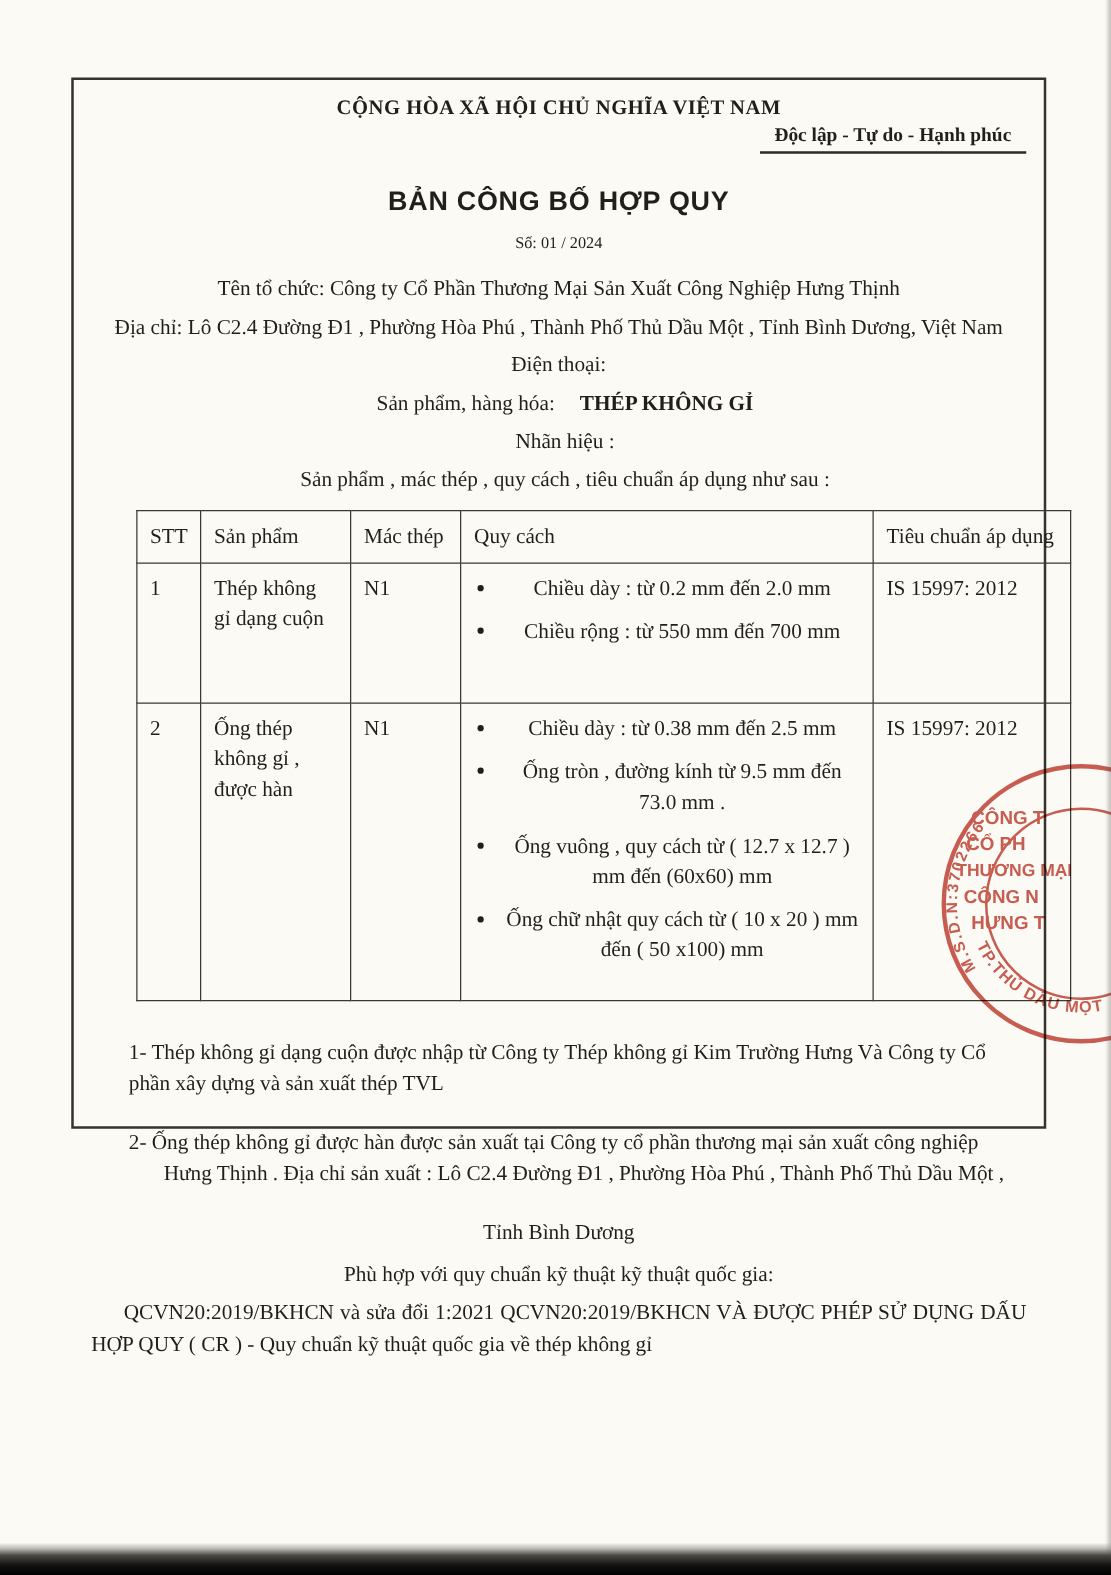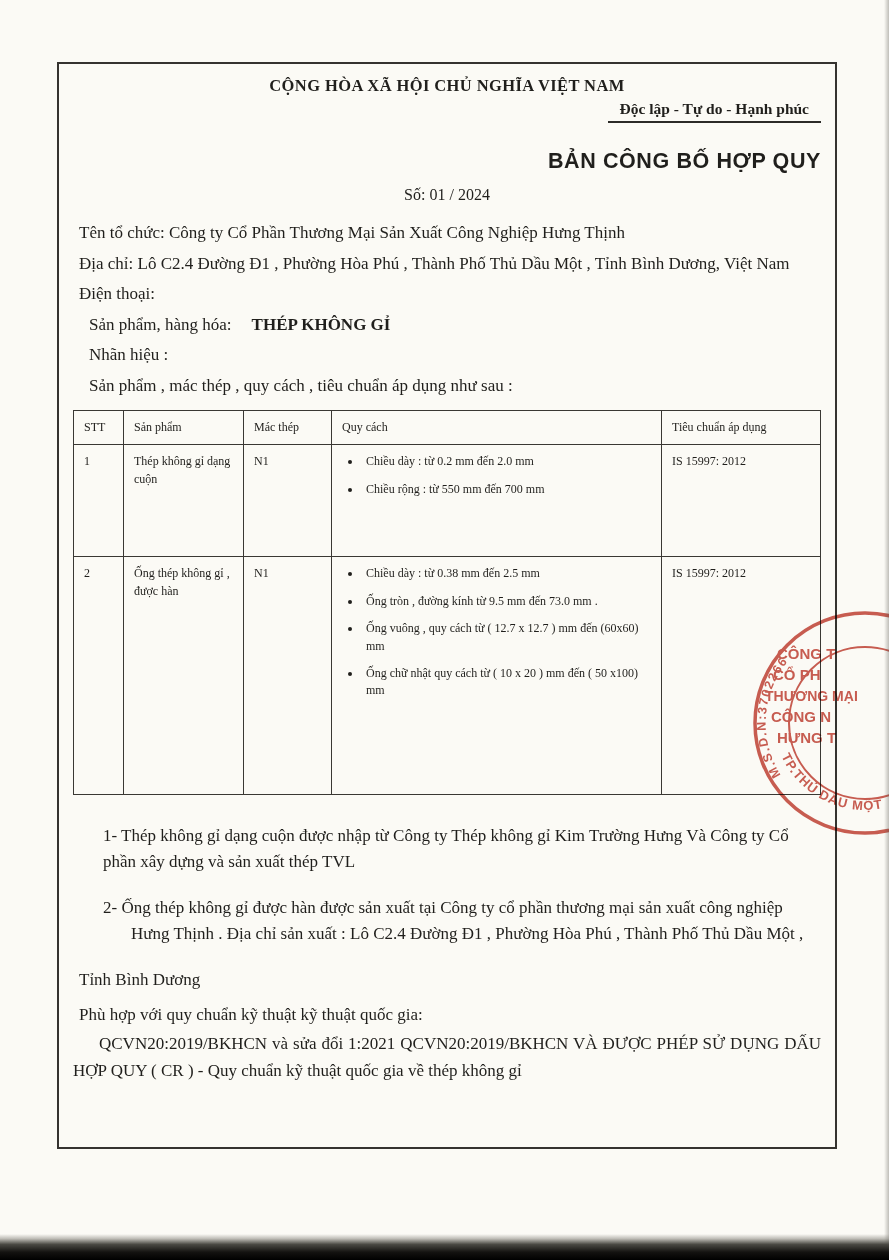--- a/index.html
+++ b/index.html
@@ -4,44 +4,44 @@
 <style>
   html,body{margin:0;padding:0;}
   body{
     width:889px;height:1260px;position:relative;overflow:hidden;
     background:#fbfaf5;
     font-family:"Liberation Serif","DejaVu Serif",serif;
     color:#201f1c;
   }
   .page{position:absolute;inset:0;}
   .frame{
-    position:absolute;left:57px;top:62px;width:780px;height:1087px;
+    position:absolute;left:57px;top:62px;width:780px;height:841px;
     border:2px solid #35332f;box-sizing:border-box;padding:12px 14px 0;
   }
   .nat{text-align:center;font-weight:bold;font-size:16.5px;letter-spacing:.4px;margin:0;}
   .motto-wrap{text-align:right;margin-top:4px;}
   .motto{display:inline-block;font-weight:bold;font-size:15.5px;padding:0 12px 3px;border-bottom:2px solid #2c2b28;}
   .doc-title{
-    text-align:right;font-family:"Liberation Sans","DejaVu Sans",sans-serif;
+    text-align:center;font-family:"Liberation Sans","DejaVu Sans",sans-serif;
     font-weight:bold;font-size:21.5px;letter-spacing:.6px;margin:26px 0 0;
   }
-  .doc-no{text-align:center;font-size:16px;margin:12px 0 16px;}
-  .text{margin:5px 6px;font-size:17px;line-height:1.5;}
+  .doc-no{text-align:center;font-size:13px;margin:12px 0 16px;}
+  .text{margin:5px 6px;font-size:17px;line-height:1.5;text-align:center;}
   .indent{margin-left:16px;}
   .product-value{font-weight:bold;margin-left:20px;}
 
-  .product-table{width:100%;border-collapse:collapse;margin-top:12px;font-size:12px;}
+  .product-table{width:100%;border-collapse:collapse;margin-top:12px;font-size:17px;margin-left:36px;}
   .product-table th,.product-table td{
     border:1.5px solid #3a3833;padding:8px 10px;vertical-align:top;
     text-align:left;font-weight:normal;line-height:1.45;
   }
   .col-stt{width:50px;} .col-sp{width:120px;} .col-mt{width:88px;} .col-qc{width:330px;}
   .cell-center{text-align:center;}
   tr.row-1{height:112px;} tr.row-2{height:238px;}
-  .spec-list{margin:0;padding-left:20px;list-style:disc;}
+  .spec-list{margin:0;padding-left:20px;list-style:disc;text-align:center;}
   .spec-list li{margin:0 0 10px;padding-left:4px;}
 
   .notes{margin-top:28px;}
   .note{margin:21px 6px;font-size:17px;line-height:1.5;}
   .note-1{padding-left:24px;}
   .note-2{padding-left:52px;text-indent:-28px;}
   .province{margin-left:6px;}
   .conf-intro{margin:9px 6px 2px;}
   .conf-detail{margin:4px 0 0;text-align:justify;text-indent:26px;font-size:17px;line-height:1.55;}
 

